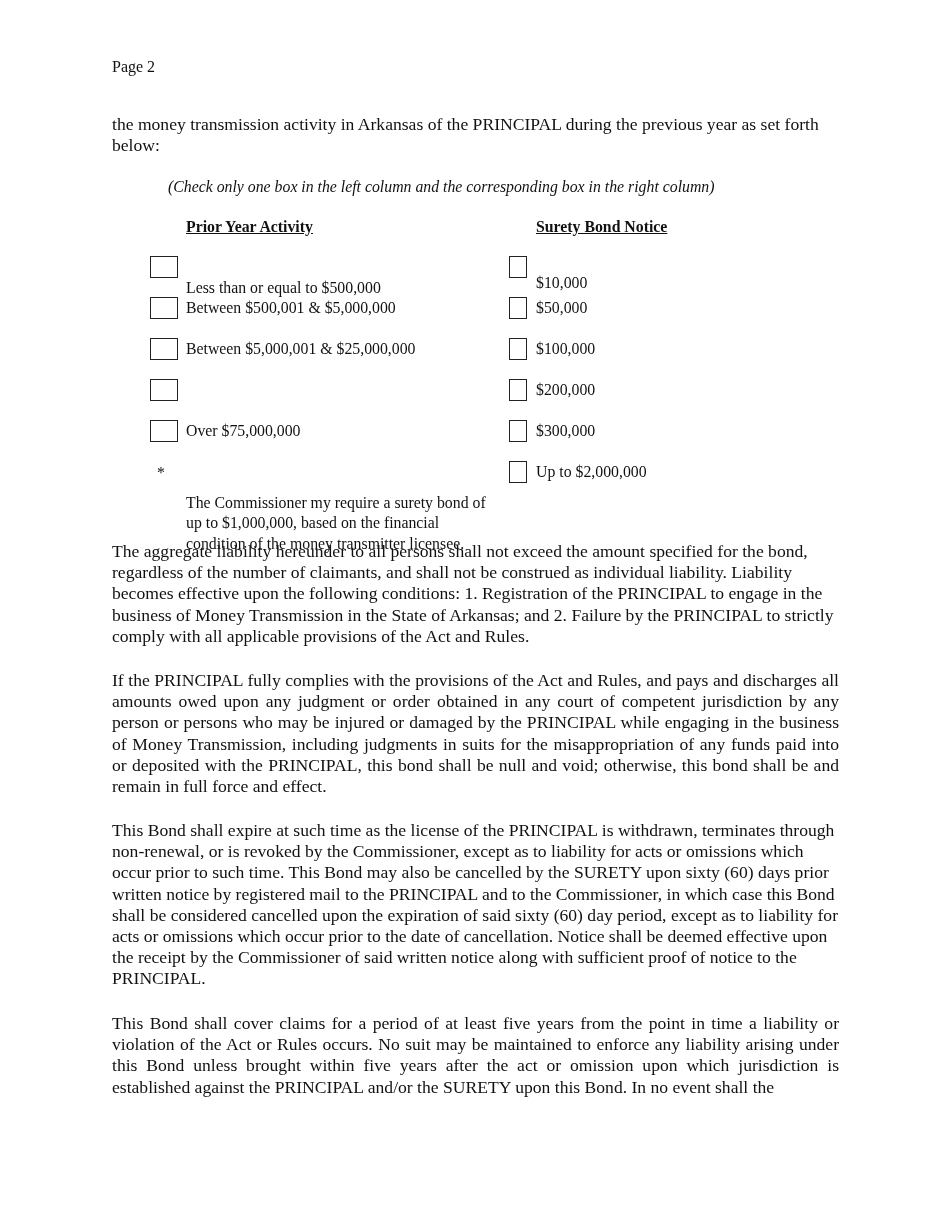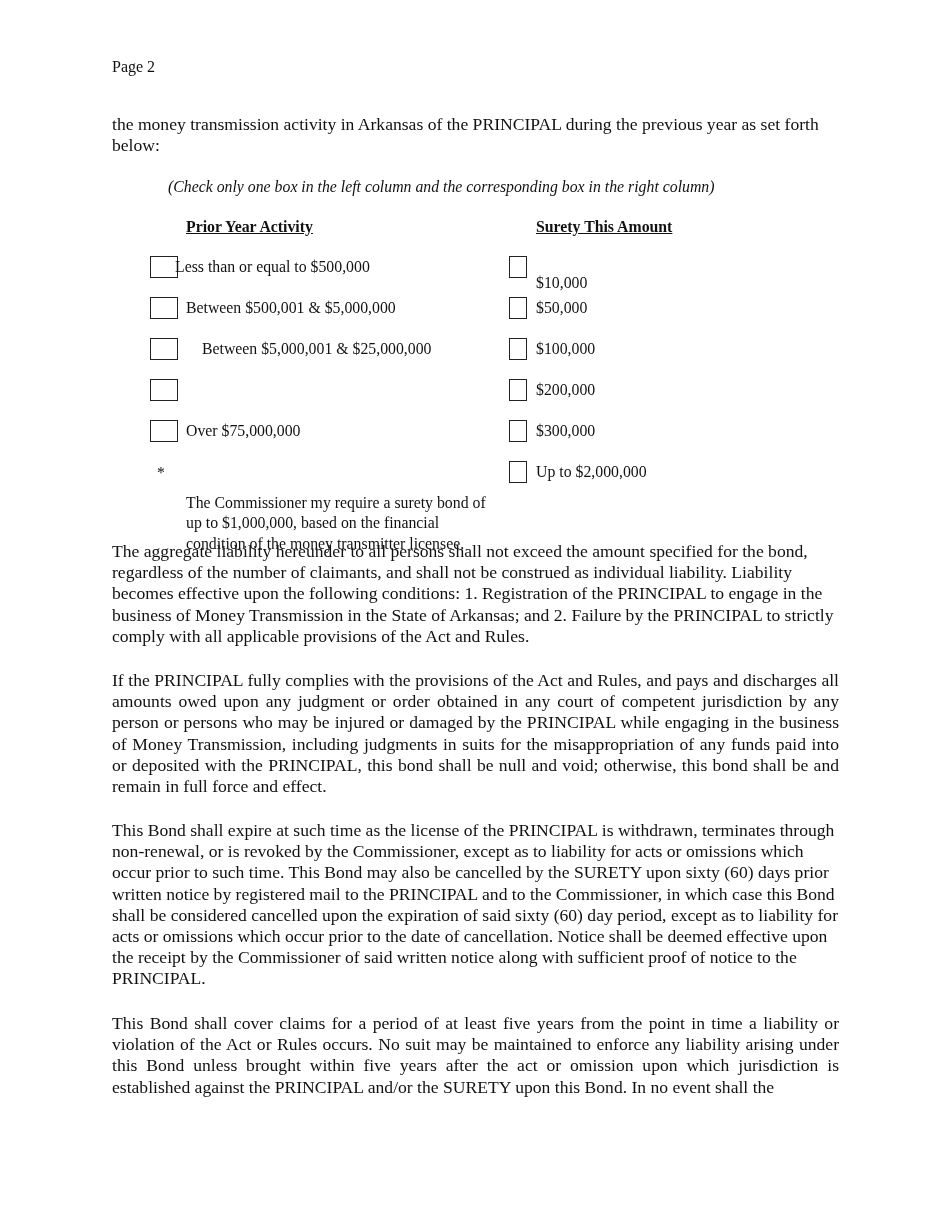--- a/index.html
+++ b/index.html
@@ -100,39 +100,39 @@
 </head>
 <body>
 
 <div class="page-number">Page 2</div>
 
 <div class="intro">the money transmission activity in Arkansas of the PRINCIPAL during the previous year as set forth below:</div>
 
 <div class="instruction">(Check only one box in the left column and the corresponding box in the right column)</div>
 
 <div class="col-header left">Prior Year Activity</div>
-<div class="col-header right">Surety This Amount</div>
+<div class="col-header right">Surety Bond Notice</div>
 
 <div class="row" style="left:0; top:256px; width:950px;">
   <div class="cbox left" style="left:150px;"></div>
-  <div class="row-label" style="left:175px;">Less than or equal to $500,000</div>
+  <div class="row-label" style="left:186px;margin-top:21px;">Less than or equal to $500,000</div>
   <div class="cbox right" style="left:509px;"></div>
   <div class="row-label" style="left:536px;margin-top:16px;">$10,000</div>
 </div>
 
 <div class="row" style="left:0; top:297px; width:950px;">
   <div class="cbox left" style="left:150px;"></div>
   <div class="row-label" style="left:186px;">Between $500,001 &amp; $5,000,000</div>
   <div class="cbox right" style="left:509px;"></div>
   <div class="row-label" style="left:536px;">$50,000</div>
 </div>
 
 <div class="row" style="left:0; top:338px; width:950px;">
   <div class="cbox left" style="left:150px;"></div>
-  <div class="row-label" style="left:186px;margin-left:16px;">Between $5,000,001 &amp; $25,000,000</div>
+  <div class="row-label" style="left:186px;">Between $5,000,001 &amp; $25,000,000</div>
   <div class="cbox right" style="left:509px;"></div>
   <div class="row-label" style="left:536px;">$100,000</div>
 </div>
 
 <div class="row" style="left:0; top:379px; width:950px;">
   <div class="cbox left" style="left:150px;"></div>
   <div class="cbox right" style="left:509px;"></div>
   <div class="row-label" style="left:536px;">$200,000</div>
 </div>
 

